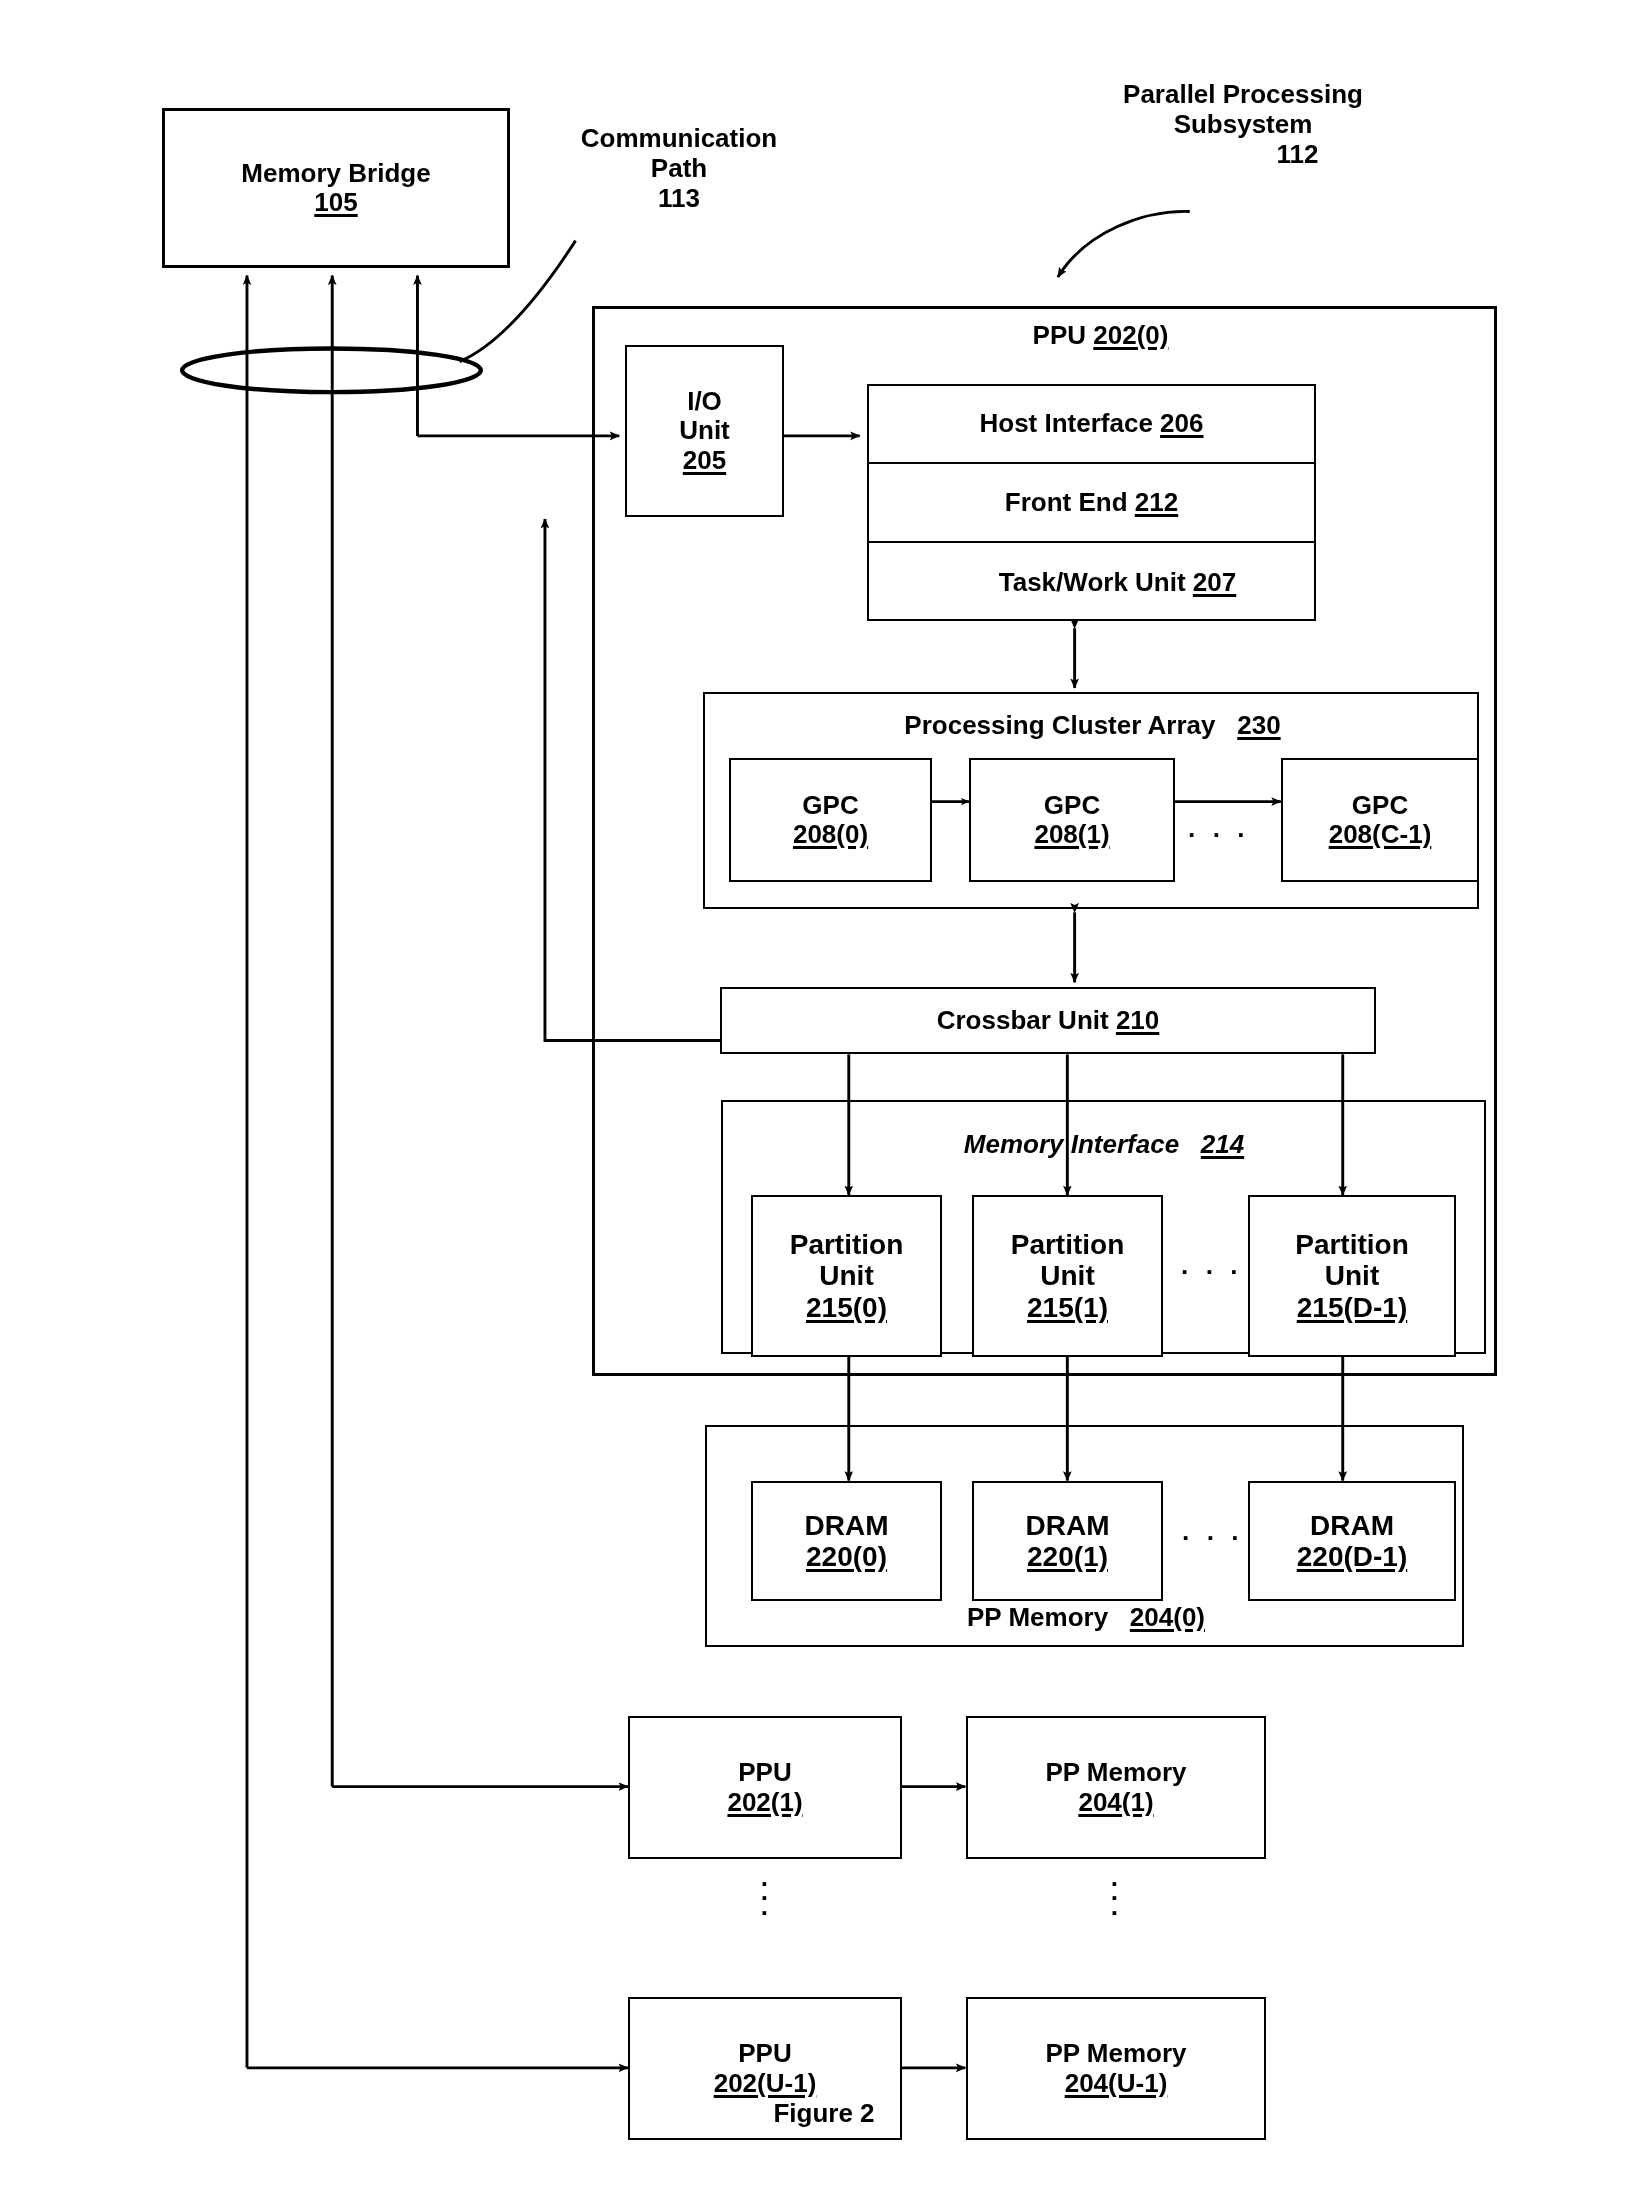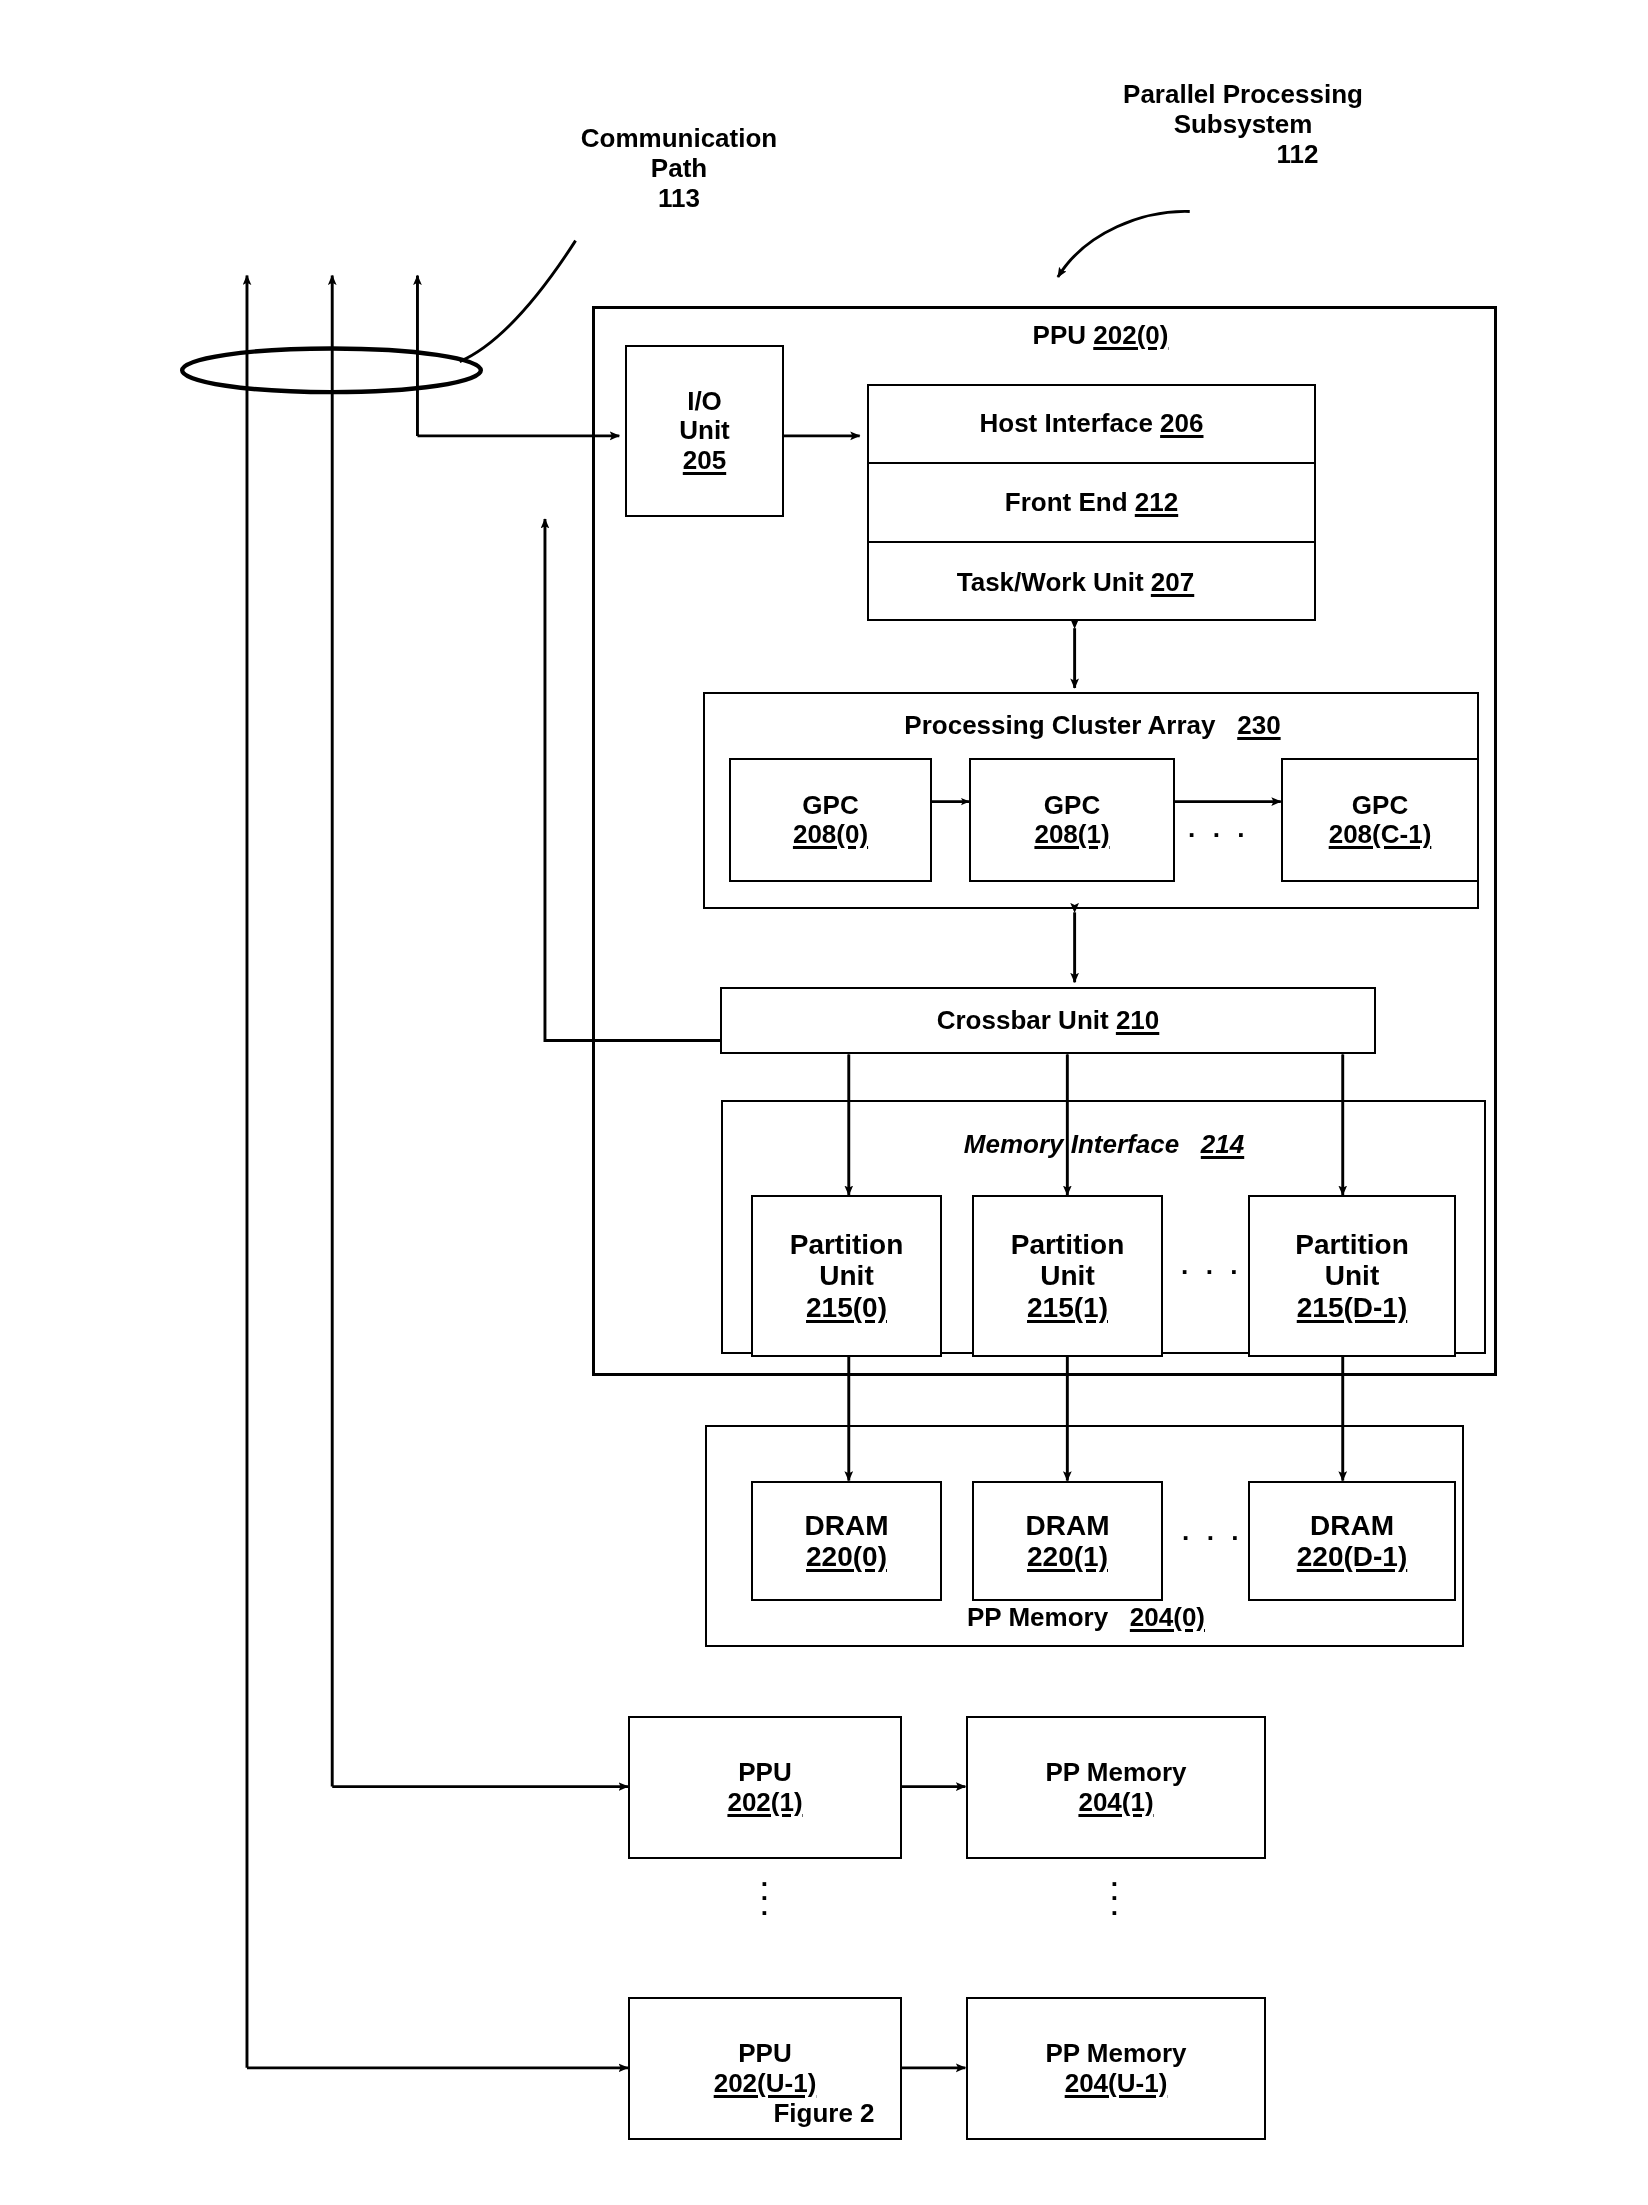--- a/index.html
+++ b/index.html
@@ -99,20 +99,24 @@
     <div>Path</div>
     <div>113</div>
   </div>
 
   <div class="lbl f46" style="left:1017px;top:80px;width:452px;">
     <div>Parallel Processing</div>
     <div>Subsystem</div>
     <div style="margin-left:109px;">112</div>
   </div>
 
+  <div class="box thick f46" style="left:162px;top:108px;width:348px;height:160px;">
+    <div>Memory Bridge</div>
+    <div class="u">105</div>
+  </div>
 
   <div class="grp" style="left:592px;top:306px;width:905px;height:1070px;border-width:3.6px;"></div>
 
   <div class="lbl f46" style="left:911px;top:321px;width:379px;">
     <span>PPU</span>
     <span class="u">202(0)</span>
   </div>
 
   <div class="box f46" style="left:625px;top:345px;width:159px;height:172px;">
     <div>I/O</div>
@@ -127,21 +131,21 @@
     <span>&nbsp;</span>
     <span class="u">206</span>
   </div>
 
   <div class="row f46" style="left:867px;top:464px;width:449px;height:79px;border-bottom:2.9px solid #000;">
     <span>Front End</span>
     <span>&nbsp;</span>
     <span class="u">212</span>
   </div>
 
-  <div class="row f46" style="left:864px;top:543px;width:407px;height:78px;padding-left:16px;">
+  <div class="row f46" style="left:906px;top:543px;width:407px;height:78px;padding-left:16px;">
     <span>Task/Work Unit</span>
     <span>&nbsp;</span>
     <span class="u">207</span>
   </div>
 
   <div class="grp" style="left:703px;top:692px;width:776px;height:217px;"></div>
 
   <div class="lbl f46" style="left:721px;top:711px;width:743px;">
     <span>Processing Cluster Array</span>
     <span>&nbsp;</span>

